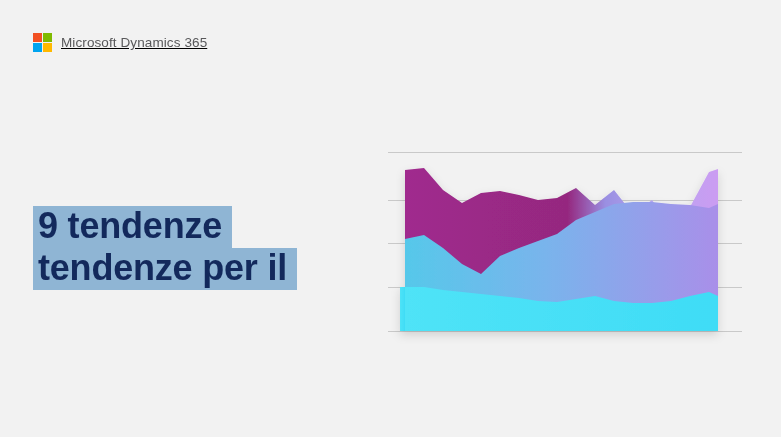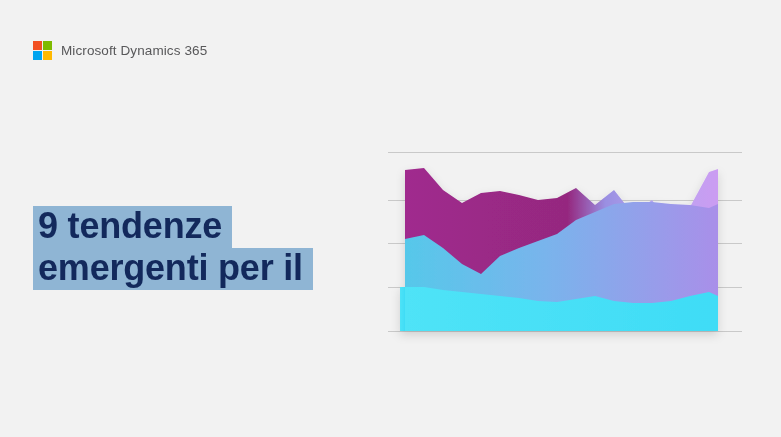--- a/index.html
+++ b/index.html
@@ -12,24 +12,25 @@
     background: #f2f2f2;
     font-family: "Liberation Sans", sans-serif;
     overflow: hidden;
     position: relative;
   }
 
   
   #brand-lockup {
     position: absolute;
     left: 33px;
-    top: 41px;
+    top: 33px;
     display: flex;
     align-items: center;
     gap: 9px;
+    text-decoration: underline;
   }
   #ms-logo {
     width: 19px;
     height: 19px;
     display: grid;
     grid-template-columns: 1fr 1fr;
     grid-template-rows: 1fr 1fr;
     gap: 1.6px;
     flex: none;
   }
@@ -84,21 +85,21 @@
     <i style="background:#f25022"></i>
     <i style="background:#7fba00"></i>
     <i style="background:#00a4ef"></i>
     <i style="background:#ffb900"></i>
   </span>
   <span id="brand-name">Microsoft Dynamics 365</span>
 </div>
 
 <h1 id="headline">
   <span class="hl-line">9 tendenze</span>
-  <span class="hl-line">emergenti per il</span>
+  <span class="hl-line">tendenze per il</span>
 </h1>
 
 <figure id="chart-figure" style="margin:0">
   <svg id="chart-svg" viewBox="0 0 358 200" preserveAspectRatio="none">
     <defs>
       <linearGradient id="gradS1" x1="0" y1="0" x2="1" y2="0">
         <stop offset="0" stop-color="#4fe3f7"></stop>
         <stop offset="1" stop-color="#3fdcf6"></stop>
       </linearGradient>
       <linearGradient id="gradS2" x1="0" y1="0" x2="1" y2="0">

